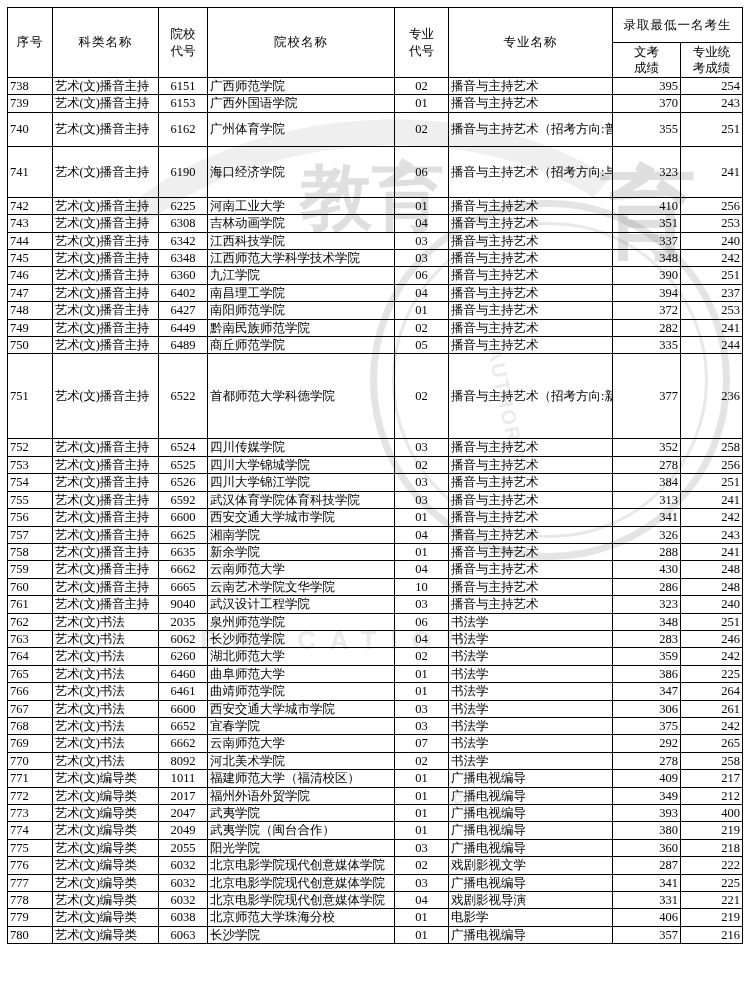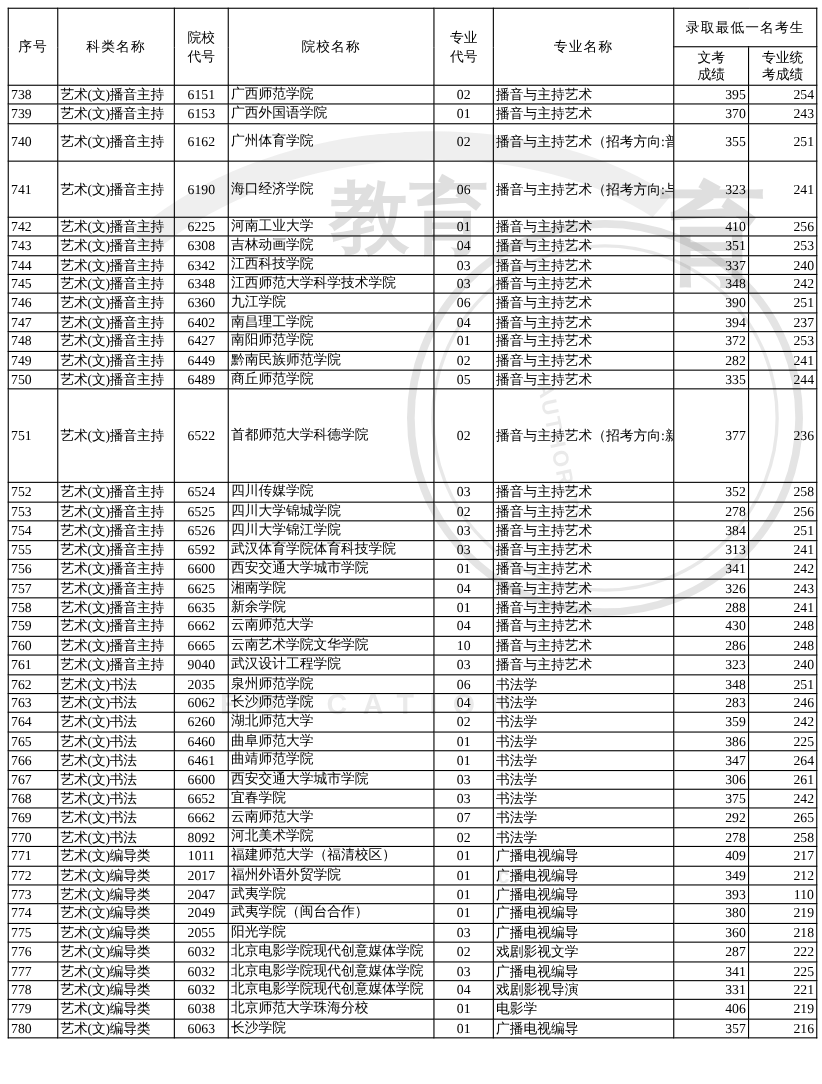--- a/index.html
+++ b/index.html
@@ -90,21 +90,21 @@
   col.c-ucode{width:49px;}
   col.c-uname{width:187px;}
   col.c-mcode{width:54px;}
   col.c-mname{width:164px;}
   col.c-wen{width:68px;}
   col.c-zhuan{width:62px;}
 
   td.seq{text-align:left;font-size:13px;}
   td.cat{text-align:left;font-size:12.5px;padding-left:3px;letter-spacing:-0.2px;margin-top:40px;}
   td.ucode{text-align:center;font-size:13px;}
-  td.uname{text-align:left;font-size:13px;padding-left:3px;font-family:Liberation Mono, monospace;}
+  td.uname{text-align:left;font-size:13px;padding-left:3px;}
   td.mcode{text-align:center;font-size:13px;}
   td.mname{text-align:left;font-size:13px;padding-left:3px;}
   td.score{text-align:right;font-size:13px;padding-right:4px;}
 
   tr.r1 td{height:16px;vertical-align:middle;}
   tr.r2 td{height:33px;vertical-align:middle;}
   tr.r3 td{height:50px;vertical-align:middle;}
   tr.r5 td{height:84px;vertical-align:middle;}
 
   td.wrap{white-space:normal;line-height:16.6px;}
@@ -516,21 +516,21 @@
           <td class="score">212</td>
         </tr>
         <tr class="r1">
           <td class="seq">773</td>
           <td class="cat">艺术(文)编导类</td>
           <td class="ucode">2047</td>
           <td class="uname">武夷学院</td>
           <td class="mcode">01</td>
           <td class="mname">广播电视编导</td>
           <td class="score">393</td>
-          <td class="score">110</td>
+          <td class="score">400</td>
         </tr>
         <tr class="r1">
           <td class="seq">774</td>
           <td class="cat">艺术(文)编导类</td>
           <td class="ucode">2049</td>
           <td class="uname">武夷学院（闽台合作）</td>
           <td class="mcode">01</td>
           <td class="mname">广播电视编导</td>
           <td class="score">380</td>
           <td class="score">219</td>

